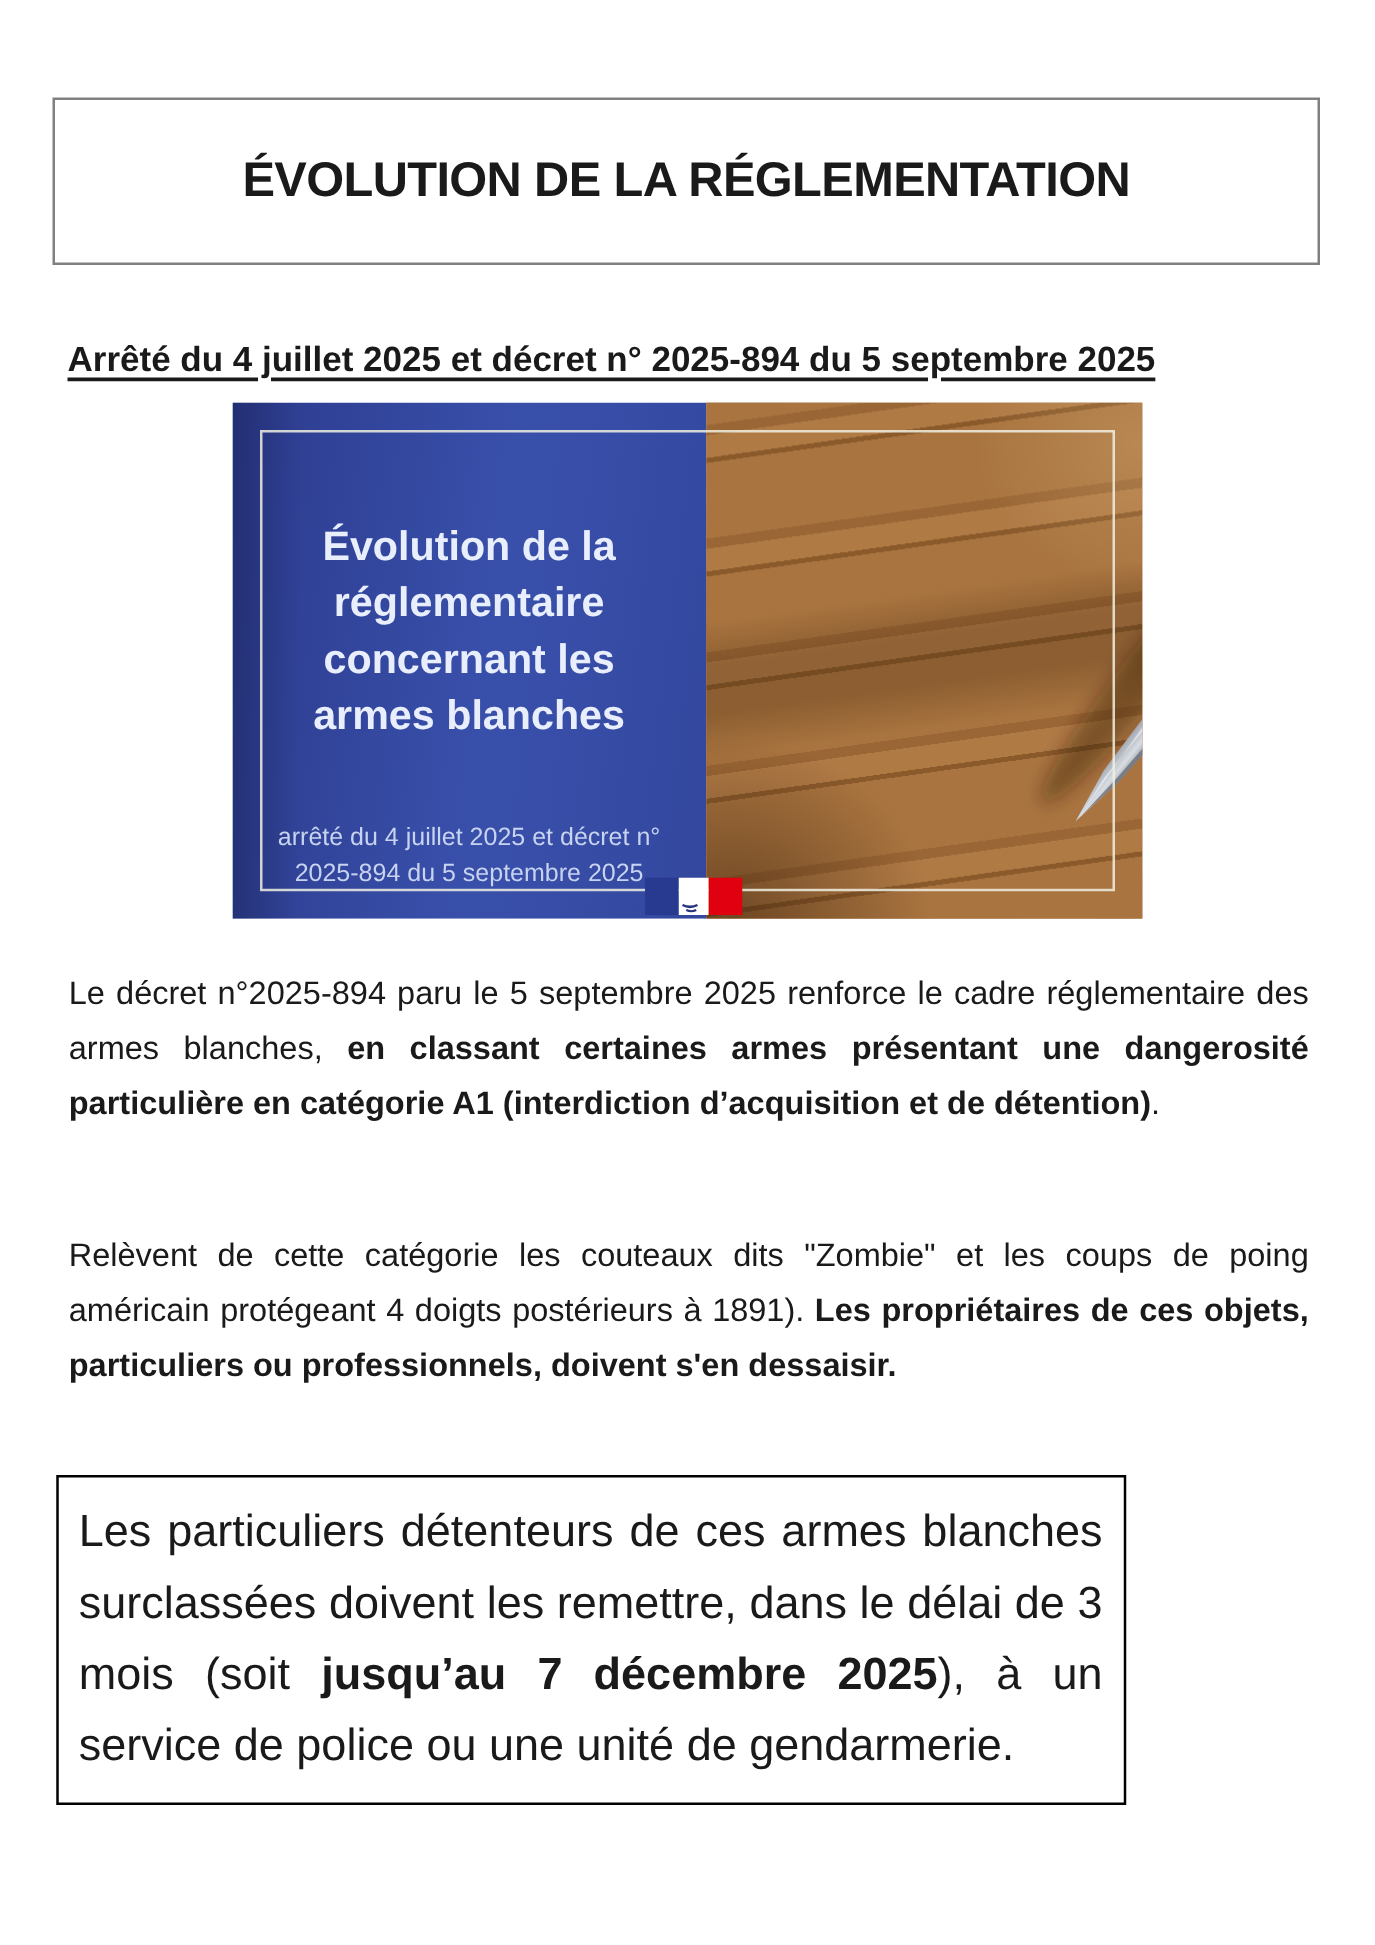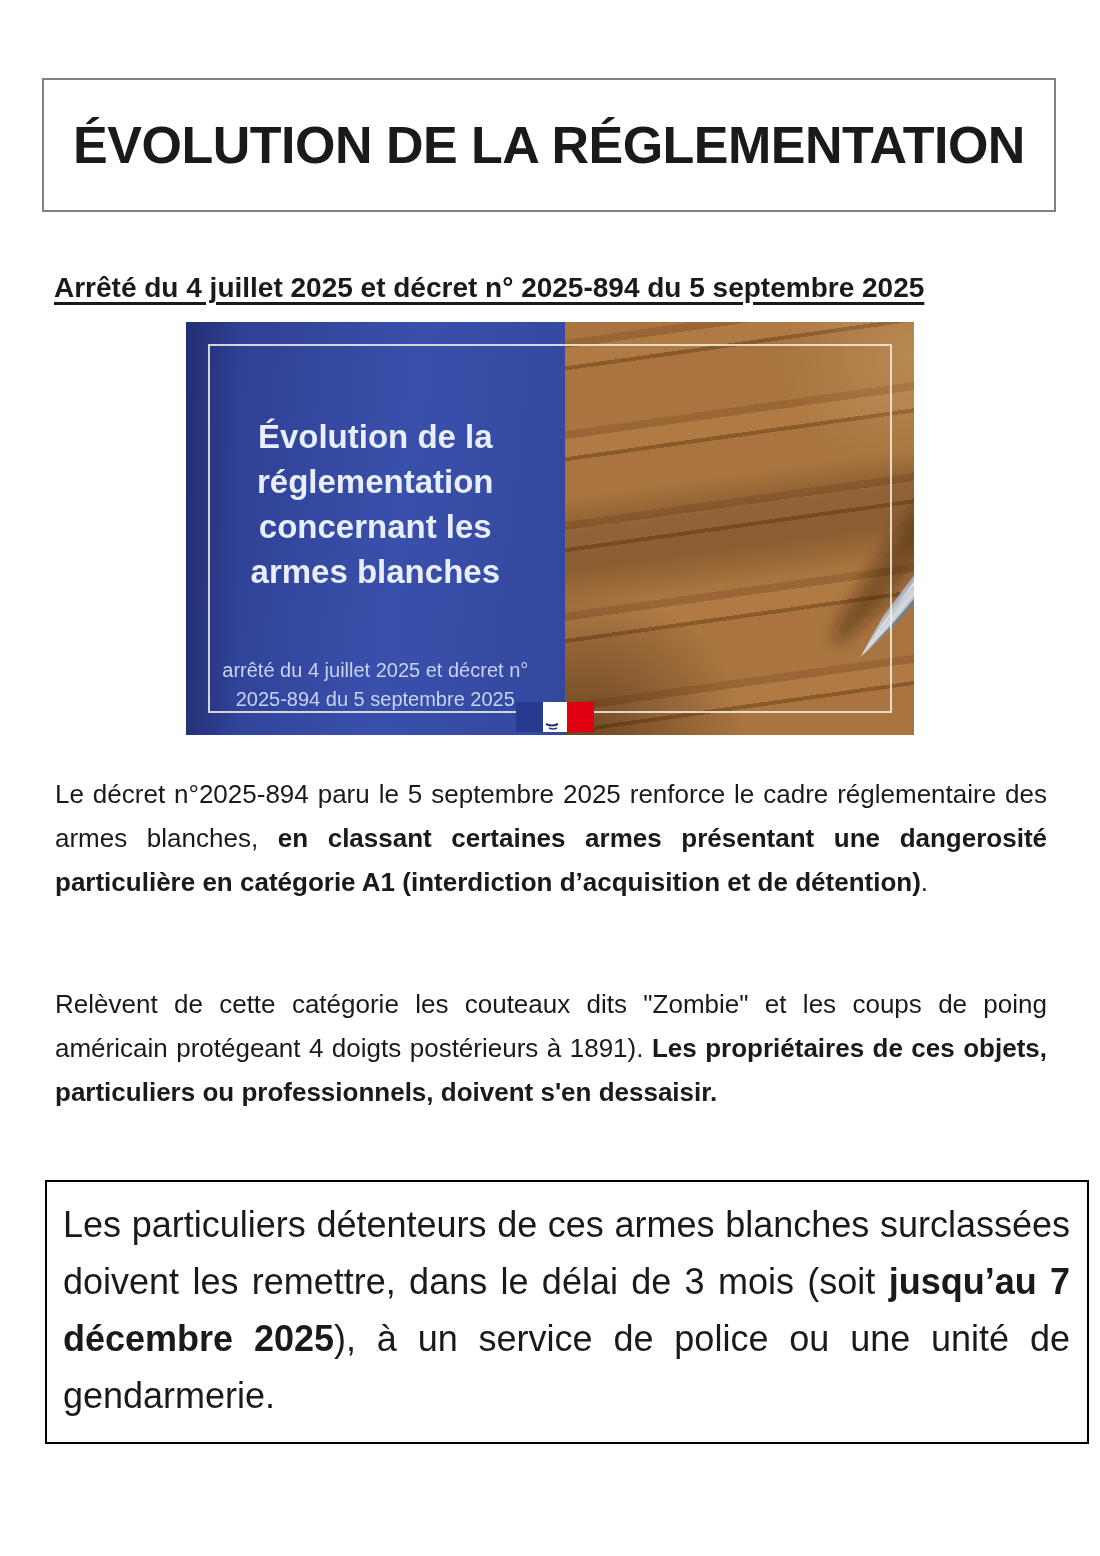--- a/index.html
+++ b/index.html
@@ -7,21 +7,21 @@
   body { font-family:"Liberation Sans", sans-serif; color:var(--text,#1a1a1a); }
   .page { position:relative; width:1100px; height:1556px; background:#fff; margin:0 auto; overflow:hidden; }
 
   
   .title-box {
     position:absolute; left:42px; top:78px; width:1014px; height:134px;
     border:2px solid var(--title-box-border,#808080);
     display:flex; flex-direction:column; justify-content:center; align-items:center;
   }
   .title-line {
-    font-size:52px; font-weight:700; letter-spacing:-0.5px; line-height:62px;
+    font-size:39px; font-weight:700; letter-spacing:-0.5px; line-height:62px;
     white-space:nowrap;
   }
 
   
   .subheading {
     position:absolute; left:54px; top:272px; width:994px;
     font-size:28px; font-weight:700; white-space:nowrap;
     text-decoration:underline; text-decoration-thickness:3px; text-underline-offset:5px;
   }
 
@@ -63,21 +63,21 @@
   .body-par {
     position:absolute; left:55px; width:992px;
     font-size:26px; line-height:44px; text-align:justify; text-justify:inter-word;
   }
   .body-par b { font-weight:700; }
   .p1 { top:772px; }
   .p2 { top:982px; }
 
   
   .notice-box {
-    position:absolute; left:45px; top:1180px; width:1044px;
+    position:absolute; left:45px; top:1180px; width:856px;
     border:2px solid var(--box-border,#000);
     padding:14px 17px 18px 16px;
   }
   .notice-box p {
     font-size:36px; line-height:57px; text-align:justify; text-justify:inter-word;
   }
   .notice-box b { font-weight:700; }
 </style>
 </head>
 <body>
@@ -85,21 +85,21 @@
 <div class="page">
 
   <div class="title-box">
     <div class="title-line">ÉVOLUTION DE LA RÉGLEMENTATION</div>
   </div>
 
   <div class="subheading">Arrêté du 4 juillet 2025 et décret n° 2025-894 du 5 septembre 2025</div>
 
   <div class="banner">
     <div class="banner-blue">
-      <div class="banner-title">Évolution de la réglementation concernant les armes blanches</div>
+      <div class="banner-title">Évolution de la réglementaire concernant les armes blanches</div>
       <div class="banner-subtitle">arrêté du 4 juillet 2025 et décret n° 2025-894 du 5 septembre 2025</div>
     </div>
 
     <div class="banner-photo">
       <svg class="knife-svg" viewBox="0 0 350 413" preserveAspectRatio="none">
         <defs>
           <filter id="soft" x="-60%" y="-60%" width="220%" height="220%">
             <feGaussianBlur stdDeviation="7"></feGaussianBlur>
           </filter>
           <linearGradient id="bladeGrad" x1="0" y1="0" x2="0" y2="1">

